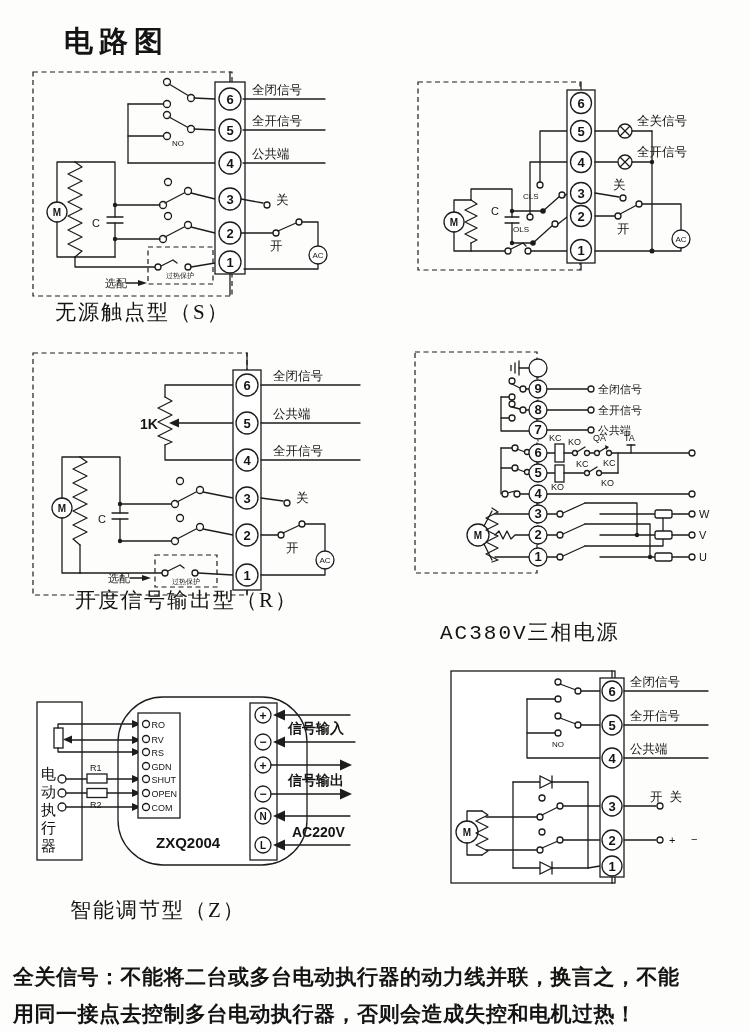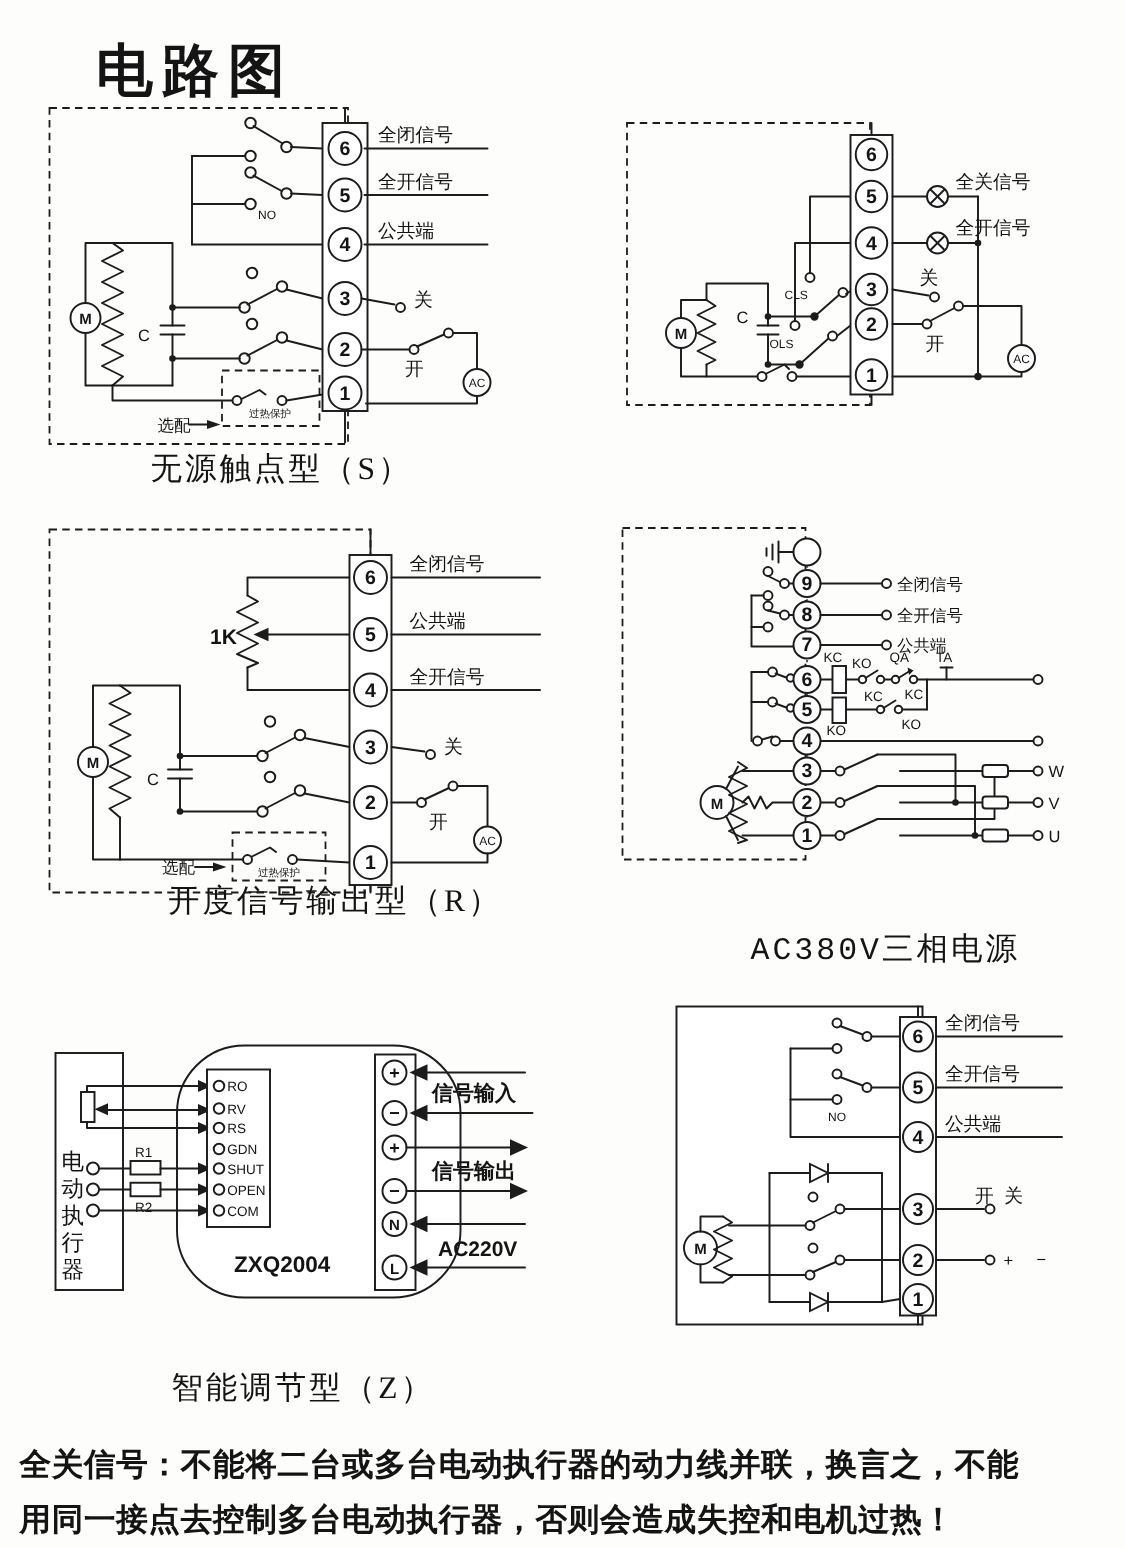--- a/index.html
+++ b/index.html
@@ -1,19 +1,19 @@
 <!DOCTYPE html>
 <html><head>
 <meta charset="utf-8">
 <style>
   html,body{margin:0;padding:0;background:#fff;}
   .page{position:relative;width:750px;height:1032px;background:#fdfdfc;font-family:"Liberation Sans",sans-serif;color:#141414;overflow:hidden;}
   .abs{position:absolute;}
-  .page-title{font-size:38px;font-weight:bold;letter-spacing:6px;}
-  .caption{font-family:"Liberation Serif",serif;font-size:21px;letter-spacing:2px;text-align:right;white-space:nowrap;}
+  .page-title{font-size:29px;font-weight:bold;letter-spacing:6px;}
+  .caption{font-family:"Liberation Serif",serif;font-size:21px;letter-spacing:2px;text-align:left;white-space:nowrap;}
   .warning{font-size:21px;font-weight:bold;line-height:37px;letter-spacing:0.5px;white-space:nowrap;}
   svg{overflow:visible;}
   svg text{font-family:"Liberation Sans",sans-serif;fill:#141414;}
   .w{stroke:#1c1c1c;stroke-width:1.3;fill:none;stroke-linecap:round;stroke-linejoin:round;}
   .wd{stroke:#1c1c1c;stroke-width:1.2;fill:none;stroke-dasharray:5 3.5;}
   .fw{fill:#fff;stroke:#1c1c1c;stroke-width:1.3;}
   .fb{fill:#1c1c1c;stroke:none;}
   .dotl{stroke:#1c1c1c;stroke-width:1;fill:none;stroke-dasharray:1.5 3;}
   text.tn{font-size:13px;font-weight:bold;text-anchor:middle;}
   text.tz{font-size:12.5px;}
@@ -547,21 +547,21 @@
       <line class="w" x1="241" y1="104" x2="310" y2="104"></line>
         <polygon class="fb" points="310,98.5 322,104 310,109.5"></polygon>
       <text class="sig" x="258" y="95">信号输出</text>
       <polygon class="fb" points="255,120.5 243,126 255,131.5"></polygon>
         <line class="w" x1="255" y1="126" x2="320" y2="126"></line>
       <polygon class="fb" points="255,149.5 243,155 255,160.5"></polygon>
         <line class="w" x1="255" y1="155" x2="320" y2="155"></line>
       <text class="sig" x="262" y="147">AC220V</text>
     </g>
   </svg>
-  <div class="abs caption" style="left:70px;top:896px;width:220px;margin-top:15px;">智能调节型（Z）</div>
+  <div class="abs caption" style="left:70px;top:896px;width:220px;">智能调节型（Z）</div>
 
   <svg class="abs" style="left:430px;top:655px;" width="310" height="245" viewBox="0 0 310 245">
     <rect class="fw" x="21" y="16" width="164" height="212"></rect>
     <g>
       <circle class="fw" cx="128" cy="27" r="3"></circle>
         <line class="w" x1="130" y1="29" x2="146" y2="35"></line>
         <circle class="fw" cx="148" cy="36" r="3"></circle>
         <line class="w" x1="151" y1="36" x2="170" y2="36"></line>
       <circle class="fw" cx="128" cy="44" r="3"></circle>
         <line class="w" x1="125" y1="44" x2="97" y2="44"></line>

